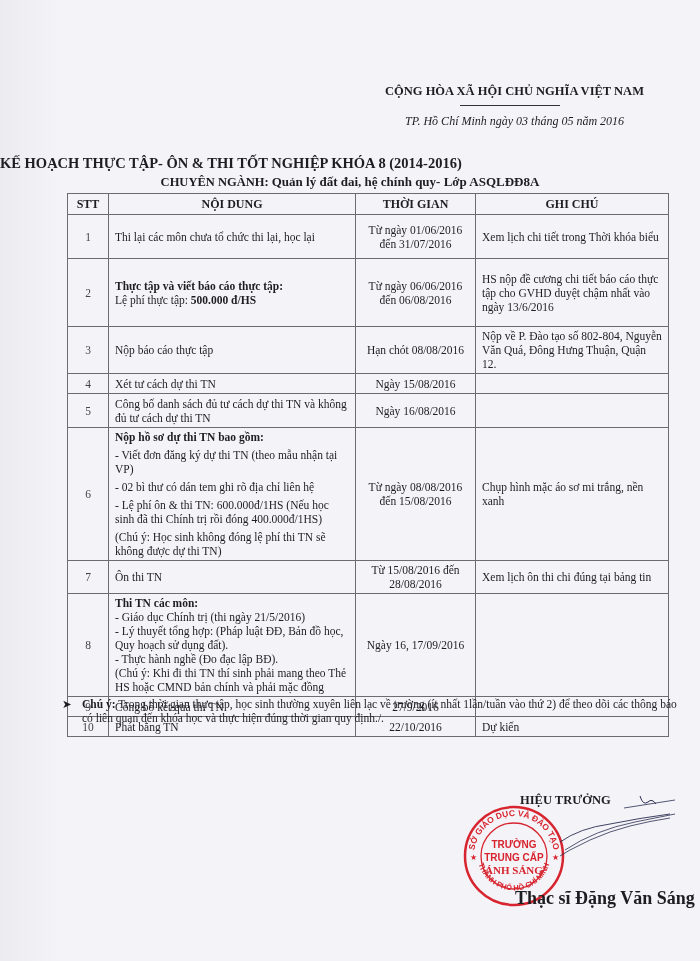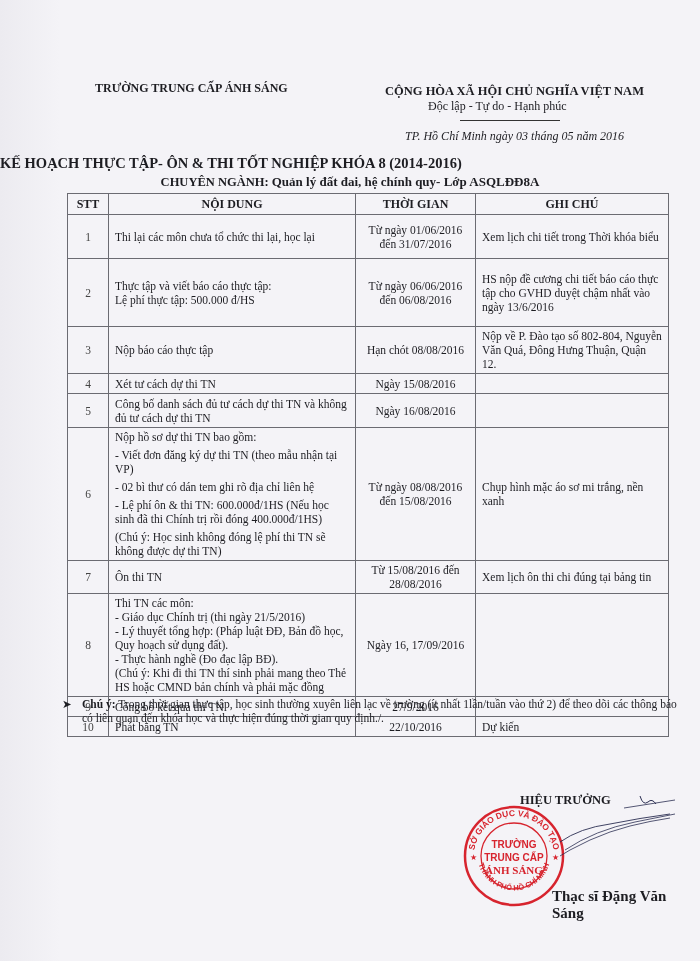--- a/index.html
+++ b/index.html
@@ -24,46 +24,44 @@
     table.plan {
       position: absolute; left: 67px; top: 193px; width: 602px;
       border-collapse: collapse; font-size: 11.5px; line-height: 14px;
     }
     table.plan th, table.plan td { border: 1px solid #6b6b72; vertical-align: middle; }
     table.plan th { font-weight: bold; font-size: 12px; height: 18px; text-align: center; }
     table.plan td.stt { width: 38px; text-align: center; color: #444; }
     table.plan td.content { width: 234px; padding: 2px 6px; }
     table.plan td.time { width: 113px; text-align: center; padding: 2px 3px; }
     table.plan td.note { padding: 2px 6px; }
-    .bold { font-weight: normal; }
+    .bold { font-weight: bold; }
     .note-line { position: absolute; left: 62px; top: 697px; width: 620px; font-size: 11.5px; line-height: 14px; }
     .note-line .arrow { position: absolute; left: 0; top: 0; }
     .note-line .txt { padding-left: 20px; text-indent: 0; }
     .note-line .lbl { font-weight: bold; }
     .recipients { position: absolute; left: 67px; top: 793px; font-size: 11px; line-height: 14px; }
     .recipients .head { font-style: italic; text-decoration: underline; margin-bottom: 10px; }
     .sign { position: absolute; left: 520px; top: 793px; font-weight: bold; font-size: 12.5px; }
-    .signer { position: absolute; left: 515px; top: 888px; font-weight: bold; font-size: 15px; margin-left: 37px; }
+    .signer { position: absolute; left: 515px; top: 888px; font-weight: bold; font-size: 18px; }
     .stamp { position: absolute; left: 462px; top: 804px; width: 104px; height: 104px; }
     .signature { position: absolute; left: 560px; top: 790px; width: 120px; height: 90px; }
     .fold { position: absolute; left: 0; top: 0; width: 60px; height: 961px; background: linear-gradient(90deg, #ecebf0, rgba(244,243,247,0)); }
   </style>
 </head>
 <body>
 
 <div class="page">
   <div class="fold"></div>
 
   <div class="hdr-left">
-    <div class="l2">TRƯỜNG TRUNG CẤP ÁNH SÁNG</div>
   </div>
 
   <div class="hdr-right">
     <div class="nation">CỘNG HÒA XÃ HỘI CHỦ NGHĨA VIỆT NAM</div>
-    <div class="motto">Độc lập - Tự do - Hạnh phúc</div>
     <div class="rule"></div>
     <div class="place">TP. Hồ Chí Minh ngày 03 tháng 05 năm 2016</div>
   </div>
 
   <div class="title">KẾ HOẠCH THỰC TẬP- ÔN &amp; THI TỐT NGHIỆP KHÓA 8 (2014-2016)</div>
   <div class="subtitle">
     <span>CHUYÊN NGÀNH:</span>
     <span class="major">Quản lý đất đai, hệ chính quy- Lớp ASQLĐĐ8A</span>
   </div>
 

